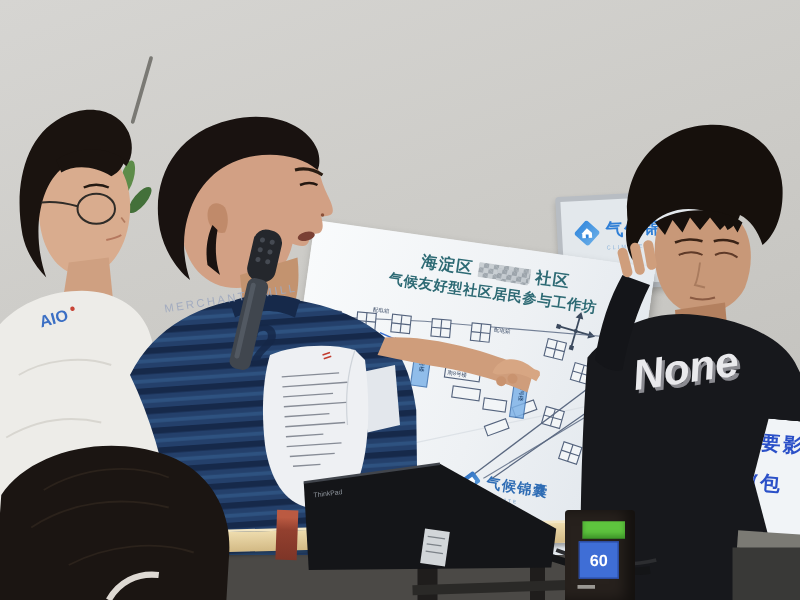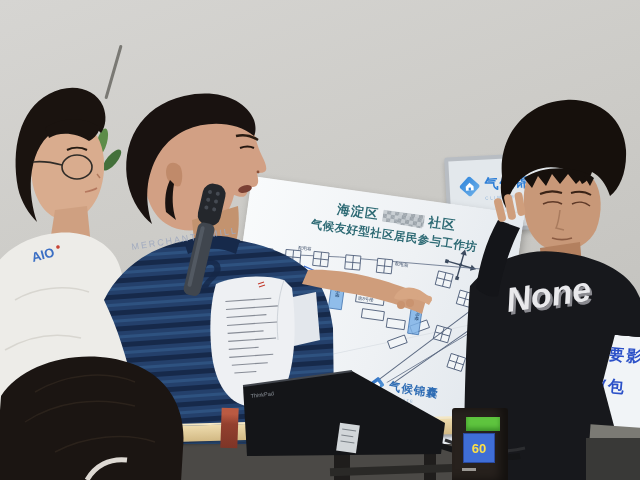--- a/index.html
+++ b/index.html
@@ -57,21 +57,21 @@
   .crossbar{left:330px;top:466px;width:130px;height:8px;background:#2a2927;transform:rotate(-2deg);}
   .red-book{left:221px;top:408px;width:17px;height:40px;transform:rotate(2deg);
     background:linear-gradient(#bb5a42 15%,#93402f 40%,#7e3527);}
   
   .receiver{left:452px;top:408px;width:56px;height:72px;background:#27211d;border-radius:3px 3px 0 0;
     box-shadow:inset -8px 0 10px rgba(0,0,0,.5);}
   .rx-green{position:absolute;left:14px;top:9px;width:34px;height:14px;background:#5ec43e;
     box-shadow:inset 0 -3px 4px rgba(0,60,0,.35);}
   .rx-blue{position:absolute;left:11px;top:25px;width:32px;height:30px;background:#3f6ed6;
     border:1px solid #2a4aa0;display:flex;align-items:center;justify-content:center;
-    color:#fde047;font-weight:bold;font-size:13px;}
+    color:#ffffff;font-weight:bold;font-size:13px;}
   .rx-mark{position:absolute;left:10px;top:60px;width:14px;height:3px;background:#b9b6b2;opacity:.8;}
   svg text{font-family:"Liberation Sans",sans-serif;}
 </style>
 </head>
 <body>
 
 <div id="scene">
 
   <div class="abs corner-shade"></div>
   <div class="abs wall-cable"></div>

